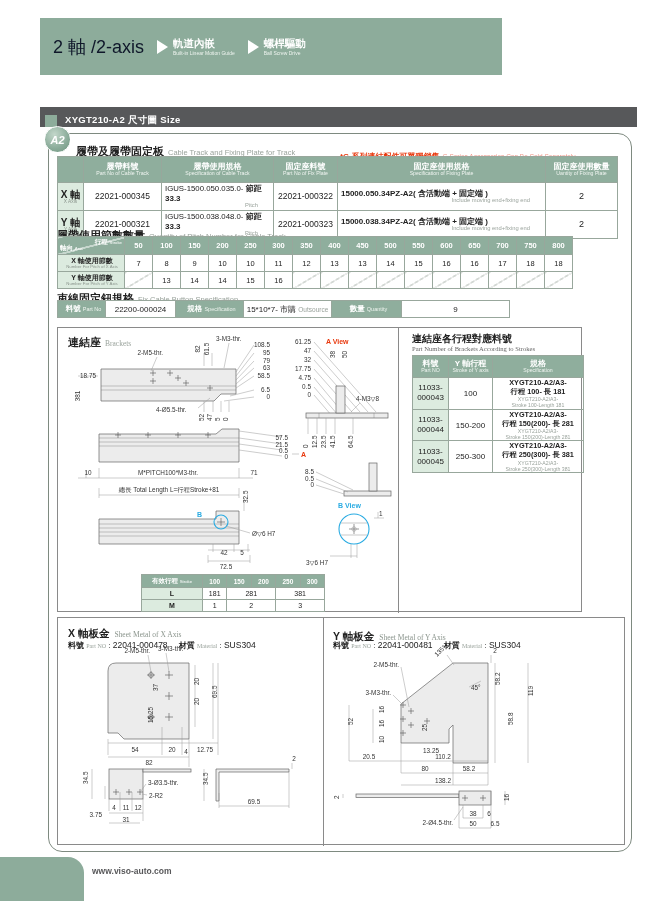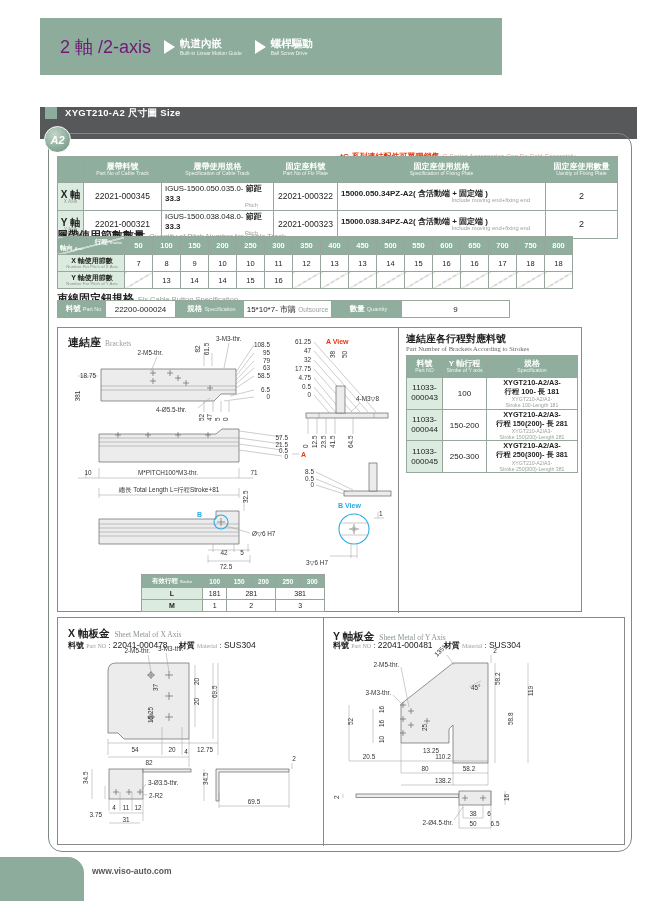--- a/index.html
+++ b/index.html
@@ -5,28 +5,28 @@
 *{margin:0;padding:0;box-sizing:border-box}
 body{background:#fff}
 #page{position:relative;width:650px;height:901px;background:#fff;overflow:hidden;
  font-family:"Liberation Sans",sans-serif;color:#222}
 .abs{position:absolute}
 .serif{font-family:Liberation Serif, serif}
 
 
 #hdr{left:40px;top:18px;width:462px;height:57px;background:#8dac9b;display:flex;align-items:center;padding-left:13px}
 #hdr .model{font-size:26px;font-weight:bold;color:#fff;letter-spacing:.5px;white-space:nowrap}
-#hdr .axis{font-size:18px;color:#701a75;margin-left:7px;white-space:nowrap}
+#hdr .axis{font-size:18px;color:#0f172a;white-space:nowrap}
 .feat{display:flex;align-items:center;margin-left:13px}
 .tri{width:0;height:0;border-top:7px solid transparent;border-bottom:7px solid transparent;border-left:11px solid #fff;margin-right:5px}
 .fzh{font-size:10.5px;font-weight:bold;color:#fff;line-height:1.15;white-space:nowrap}
 .fen{font-size:5px;color:#eef4ef;white-space:nowrap}
 
 
-#secbar{left:40px;top:107px;width:597px;height:32px;background:#57585a;display:flex;align-items:flex-start}
+#secbar{left:40px;top:107px;width:597px;height:20px;background:#57585a;display:flex;align-items:flex-end}
 #secbar .sq{width:12px;height:12px;background:#8dac9b;margin:0 8px 0 5px}
 #secbar .t{font-size:9.5px;font-weight:bold;color:#fff;letter-spacing:.3px}
 
 
 #box{left:48px;top:133px;width:584px;height:719px;border:1.5px solid #7e8a80;border-radius:14px}
 #badge{left:44px;top:126px;width:27px;height:27px;border-radius:50%;color:#fff;font-weight:bold;font-style:italic;font-size:11px;display:flex;align-items:center;justify-content:center;background:radial-gradient(circle at 38% 30%,#c3d7ca,#8aab99 60%,#6f957f);border:1px solid #fff}
 
 
 .stitle .zh{font-size:11px;font-weight:bold;color:#222}
 .stitle .en{font-size:7.5px;color:#9aa39c;margin-left:4px}
@@ -72,21 +72,21 @@
 .t3{border:1.5px solid #6e7f72}
 .t3 tr{height:17px}
 .t3 .gl{font-size:7.5px;font-weight:bold;color:#fff;padding-left:4px}
 .t3 .gl i{font-style:normal;font-weight:normal;font-size:5.5px;color:#eef4ef}
 .t3 .wv{font-size:8px;text-align:center;background:#fff}
 .t3 .wv i{font-style:normal;color:#9aa39c;font-size:6.5px}
 
 
 #brbox{left:57px;top:327px;width:525px;height:285px;border:1px solid #8a8a8a}
 #brtitle{left:10px;top:4px;z-index:2}
-#brright{left:340px;top:0;width:185px;height:285px;border-left:1px solid #8a8a8a;padding:5px 7px}
+#brright{left:340px;top:0;width:185px;height:285px;border-left:1px solid #8a8a8a;padding:5px 13px}
 #brright .tz{font-size:10px;font-weight:bold;line-height:1.2}
 #brright .te{font-size:6.6px;color:#666;font-family:"Liberation Serif",serif}
 .bt{width:171px;margin-top:3px;border:1.5px solid #6e7f72}
 .bt .th td{height:22px}
 .bt tr.r{height:23px}
 .bt .p{background:#dcebdf;font-size:8px;text-align:center;line-height:1.25}
 .bt .s{font-size:8px;text-align:center}
 .bt .z{font-size:7.3px;font-weight:bold;text-align:center;line-height:1.25}
 .bt .e{font-size:5.2px;color:#9aa39c;text-align:center;line-height:1.2}
 
@@ -150,20 +150,23 @@
   </div>
 
   <div id="secbar" class="abs">
     <span class="sq"></span>
     <span class="t">XYGT210-A2 尺寸圖 Size</span>
   </div>
 
   <div id="box" class="abs"></div>
   <div id="badge" class="abs">A2</div>
 
+  <div class="abs stitle" style="left:76px;top:141px">
+    <span class="zh">履帶及履帶固定板</span><span class="en">Cable Track and Fixing Plate for Track</span>
+  </div>
   <div id="gnote" class="abs" style="left:340px;top:145px">
     <span class="zh">*G 系列連結配件可單獨銷售</span><span class="en">G Series Accessories Can Be Sold Separately.</span>
   </div>
 
   <table class="t1 abs" style="left:57px;top:156px;width:560px">
     <colgroup>
         <col style="width:26px">
         <col style="width:78px">
         <col style="width:112px">
         <col style="width:64px">

